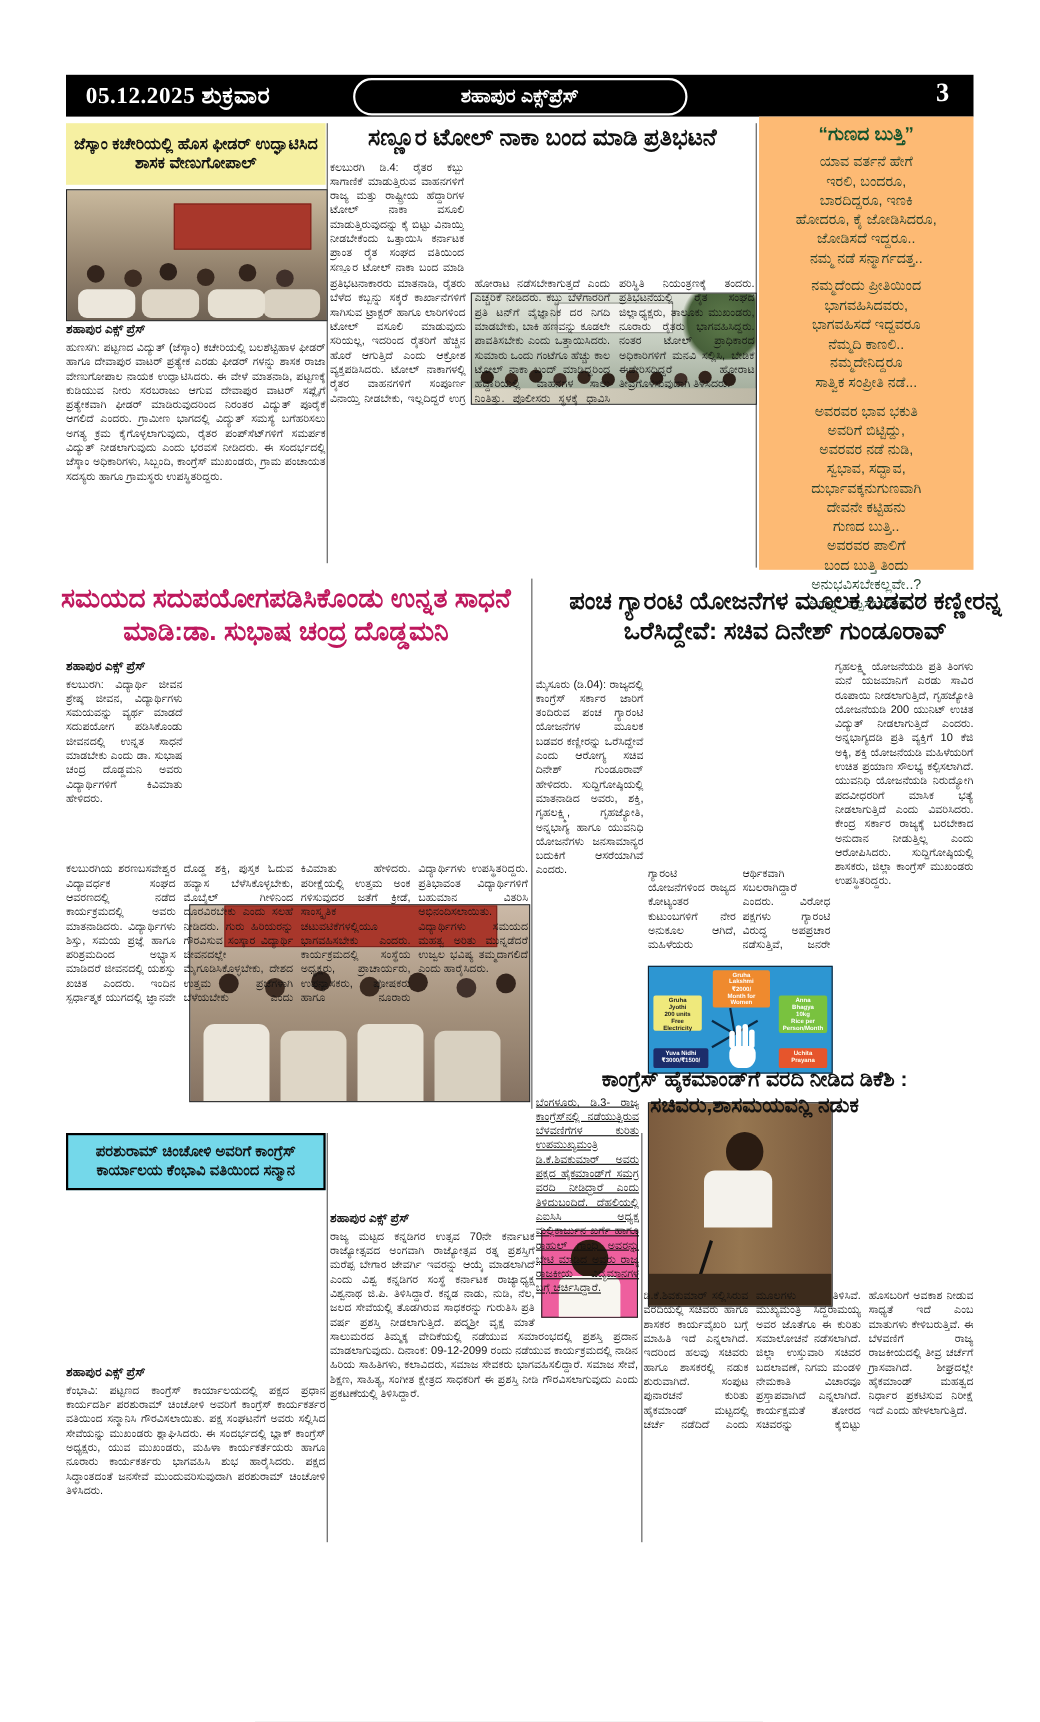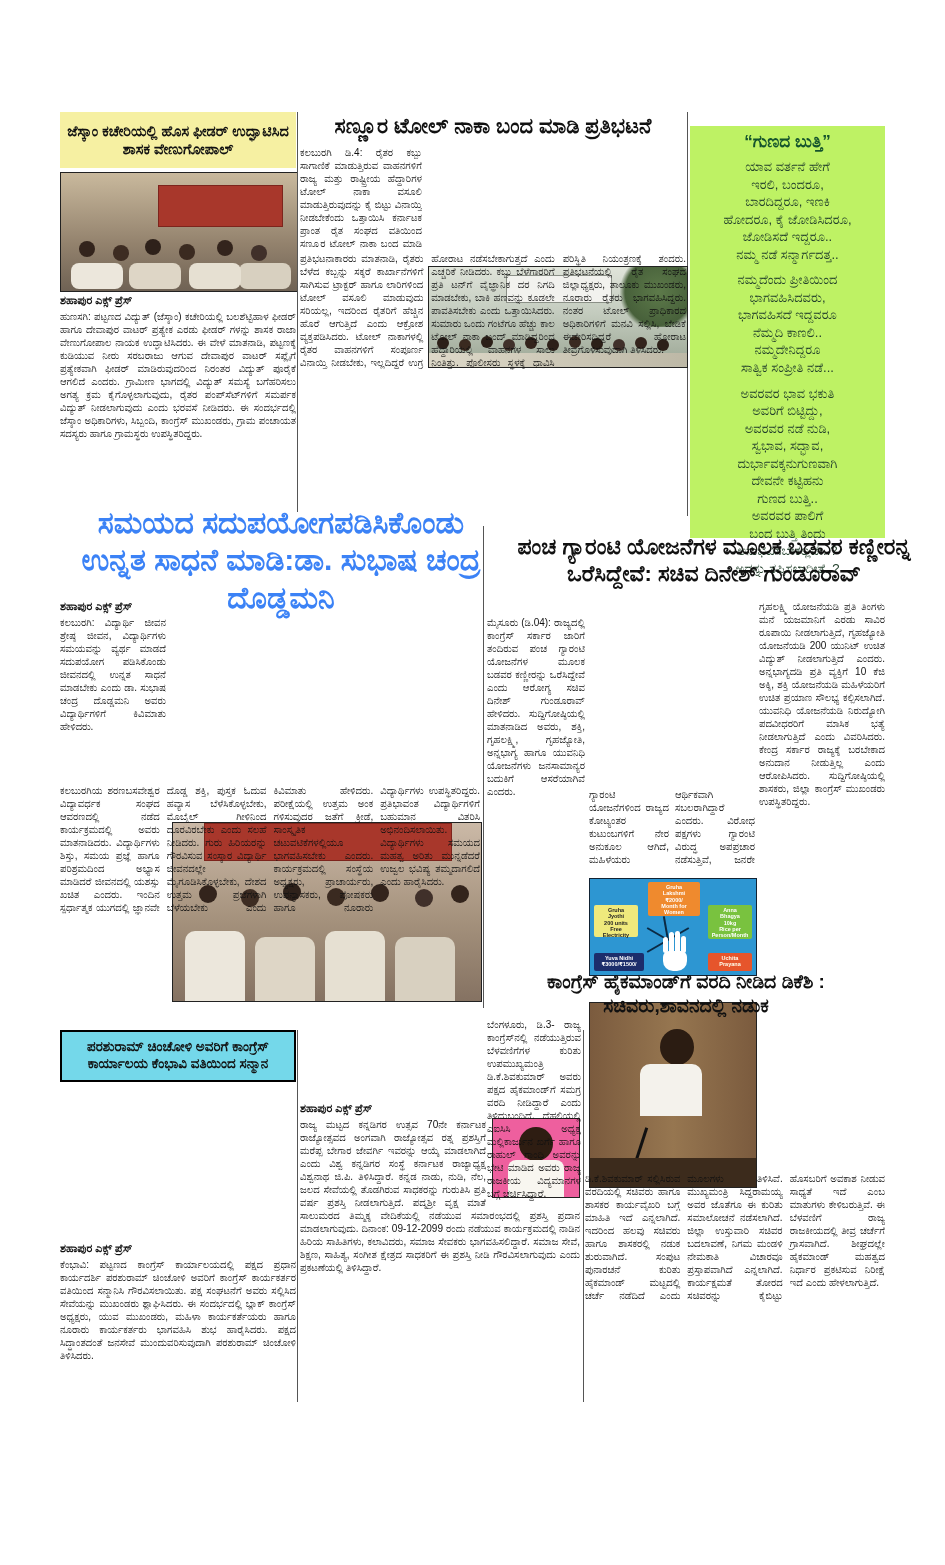--- a/index.html
+++ b/index.html
@@ -26,28 +26,28 @@
   #a-byline{left:60px;top:294px;width:236px;}
   #a-body{left:60px;top:310px;width:236px;height:202px;overflow:hidden;}
   
   #b-hl{left:300px;top:108px;width:386px;height:36px;font-size:21px;display:flex;align-items:center;justify-content:center;}
   #b-intro{left:300px;top:146px;width:122px;height:102px;overflow:hidden;}
   #b-photo{left:428px;top:146px;width:258px;height:100px;background:linear-gradient(180deg,#e0e4da 0%,#c4ccbf 45%,#9ba694 100%);}
   #b-canopy{position:absolute;left:30%;top:8%;width:40%;height:26%;background:#f2f2ee;border:1px solid #8a8f86;}
   #b-tree{position:absolute;right:-6%;top:-10%;width:34%;height:70%;background:radial-gradient(circle,#5d7a4a 0%,#47603a 60%,transparent 70%);}
   #b-body{left:300px;top:252px;width:386px;height:260px;overflow:hidden;column-count:3;column-gap:8px;}
   
-  #c-box{left:690px;top:106px;width:195px;height:412px;background:#bef264;box-sizing:border-box;padding:6px 4px;margin-top:20px;}
+  #c-box{left:690px;top:106px;width:195px;height:412px;background:#fdba74;box-sizing:border-box;padding:6px 4px;}
   #c-title{font-size:17px;font-weight:bold;color:#14532d;text-align:center;margin-bottom:6px;}
   .stanza{font-size:13px;line-height:1.35;color:#23402c;text-align:center;margin-bottom:8px;}
   #c-authrow{display:flex;align-items:flex-end;gap:6px;margin-top:2px;}
   #c-photo{width:62px;height:54px;flex:0 0 auto;background:linear-gradient(180deg,#a6b3a2,#74836c);}
   #c-sign{font-size:9.5px;font-weight:bold;color:#23402c;text-align:center;flex:1;}
   
-  #d-hl{left:71px;top:524px;width:420px;height:72px;color:#3b82f6;font-size:30px;display:flex;align-items:center;justify-content:center;}
+  #d-hl{left:50px;top:524px;width:420px;height:72px;color:#be185d;font-size:24px;display:flex;align-items:center;justify-content:center;}
   #d-intro{left:60px;top:600px;width:106px;height:178px;overflow:hidden;}
   #d-byline{left:60px;top:600px;width:106px;}
   #d-photo{left:172px;top:600px;width:308px;height:178px;background:linear-gradient(180deg,#cbb9a7 0%,#a4917c 55%,#857262 100%);}
   #d-banner{position:absolute;top:0;left:10%;width:80%;height:20%;background:#a8372b;border:1px solid #7d241c;}
   #d-body{left:60px;top:784px;width:420px;height:224px;overflow:hidden;column-count:4;column-gap:7px;}
   
   #e-hl{left:515px;top:524px;width:398px;height:72px;font-size:22px;display:flex;align-items:center;justify-content:center;}
   #e-col1{left:487px;top:616px;width:98px;height:376px;overflow:hidden;}
   #e-photo{left:589px;top:600px;width:166px;height:184px;background:linear-gradient(90deg,#7b5b3e,#967650 50%,#7b5b3e);}
   #e-head{position:absolute;left:42%;top:14%;width:34px;height:36px;border-radius:50%;background:#2b1c12;}
@@ -77,28 +77,33 @@
   #f-body{left:60px;top:1258px;width:236px;height:140px;overflow:hidden;}
   
   #g-hl{left:300px;top:1026px;width:280px;height:70px;background:#fcee2e;font-size:13px;display:flex;align-items:center;justify-content:center;box-sizing:border-box;padding:0 6px;}
   #g-byline{left:300px;top:1102px;width:280px;}
   #g-bodywrap{left:300px;top:1118px;width:280px;height:284px;overflow:hidden;}
   #g-portrait{float:right;width:86px;height:78px;margin:0 0 4px 6px;background:#ee5f9e;}
   #g-phead{position:absolute;left:30%;top:10%;width:34px;height:34px;border-radius:50%;background:#2e1d12;}
   #g-pshirt{position:absolute;left:18%;top:52%;width:56px;height:40px;border-radius:8px 8px 0 0;background:#f8f6f0;}
   
   #h-hl{left:487px;top:978px;width:398px;height:32px;font-size:19px;display:flex;align-items:center;justify-content:center;}
-  #h-col1{left:487px;top:1018px;width:94px;height:388px;overflow:hidden;}
+  #h-col1{left:487px;top:996px;width:94px;height:388px;overflow:hidden;text-decoration:underline;}
   #h-body{left:585px;top:1172px;width:300px;height:230px;overflow:hidden;column-count:3;column-gap:7px;}
 </style>
 </head>
 <body>
 
 <div id="page">
 
+  <div class="abs" id="hdrbar">
+    <span id="hdr-date">05.12.2025 ಶುಕ್ರವಾರ</span>
+    <span id="hdr-center">ಶಹಾಪುರ ಎಕ್ಸ್‌ಪ್ರೆಸ್</span>
+    <span id="hdr-page">3</span>
+  </div>
 
   <div class="abs hl" id="a-hl">ಜೆಸ್ಕಾಂ ಕಚೇರಿಯಲ್ಲಿ ಹೊಸ ಫೀಡರ್ ಉದ್ಘಾಟಿಸಿದ ಶಾಸಕ ವೇಣುಗೋಪಾಲ್</div>
   <div class="abs ph" id="a-photo">
     <div id="a-banner"></div>
     <div class="heads" style="left:18px;bottom:34px;width:16px;height:16px;background:#33241c;box-shadow:34px 4px 0 #3d2c22,66px -2px 0 #2e211a,100px 3px 0 #3a2a20,138px -1px 0 #33241c,172px 4px 0 #40302a;"></div>
     <div class="heads" style="left:10px;bottom:2px;width:52px;height:26px;border-radius:8px;background:#ece7dc;box-shadow:58px 0 0 #ded6c6,118px 0 0 #e6e0d2,168px 0 0 #d8d0c0;"></div>
   </div>
   <div class="abs byline" id="a-byline">ಶಹಾಪುರ ಎಕ್ಸ್ ಪ್ರೆಸ್</div>
   <div class="abs body-txt" id="a-body">ಹುಣಸಗಿ: ಪಟ್ಟಣದ ವಿದ್ಯುತ್ (ಜೆಸ್ಕಾಂ) ಕಚೇರಿಯಲ್ಲಿ ಬಲಶೆಟ್ಟಿಹಾಳ ಫೀಡರ್ ಹಾಗೂ ದೇವಾಪುರ ವಾಟರ್ ಪ್ರತ್ಯೇಕ ಎರಡು ಫೀಡರ್ ಗಳನ್ನು ಶಾಸಕ ರಾಜಾ ವೇಣುಗೋಪಾಲ ನಾಯಕ ಉದ್ಘಾಟಿಸಿದರು. ಈ ವೇಳೆ ಮಾತನಾಡಿ, ಪಟ್ಟಣಕ್ಕೆ ಕುಡಿಯುವ ನೀರು ಸರಬರಾಜು ಆಗುವ ದೇವಾಪುರ ವಾಟರ್ ಸಪ್ಲೈಗೆ ಪ್ರತ್ಯೇಕವಾಗಿ ಫೀಡರ್ ಮಾಡಿರುವುದರಿಂದ ನಿರಂತರ ವಿದ್ಯುತ್ ಪೂರೈಕೆ ಆಗಲಿದೆ ಎಂದರು. ಗ್ರಾಮೀಣ ಭಾಗದಲ್ಲಿ ವಿದ್ಯುತ್ ಸಮಸ್ಯೆ ಬಗೆಹರಿಸಲು ಅಗತ್ಯ ಕ್ರಮ ಕೈಗೊಳ್ಳಲಾಗುವುದು, ರೈತರ ಪಂಪ್‌ಸೆಟ್‌ಗಳಿಗೆ ಸಮರ್ಪಕ ವಿದ್ಯುತ್ ನೀಡಲಾಗುವುದು ಎಂದು ಭರವಸೆ ನೀಡಿದರು. ಈ ಸಂದರ್ಭದಲ್ಲಿ ಜೆಸ್ಕಾಂ ಅಧಿಕಾರಿಗಳು, ಸಿಬ್ಬಂದಿ, ಕಾಂಗ್ರೆಸ್ ಮುಖಂಡರು, ಗ್ರಾಮ ಪಂಚಾಯತ ಸದಸ್ಯರು ಹಾಗೂ ಗ್ರಾಮಸ್ಥರು ಉಪಸ್ಥಿತರಿದ್ದರು.</div>
 
@@ -205,18 +210,18 @@
 
   <div class="abs byline" id="g-byline">ಶಹಾಪುರ ಎಕ್ಸ್ ಪ್ರೆಸ್</div>
   <div class="abs" id="g-bodywrap">
     <div class="ph" id="g-portrait">
       <div id="g-phead"></div>
       <div id="g-pshirt"></div>
     </div>
     <div class="body-txt">ರಾಜ್ಯ ಮಟ್ಟದ ಕನ್ನಡಿಗರ ಉತ್ಸವ 70ನೇ ಕರ್ನಾಟಕ ರಾಜ್ಯೋತ್ಸವದ ಅಂಗವಾಗಿ ರಾಜ್ಯೋತ್ಸವ ರತ್ನ ಪ್ರಶಸ್ತಿಗೆ ಮರೆಪ್ಪ ಬೇಗಾರ ಜೇವರ್ಗಿ ಇವರನ್ನು ಆಯ್ಕೆ ಮಾಡಲಾಗಿದೆ ಎಂದು ವಿಶ್ವ ಕನ್ನಡಿಗರ ಸಂಸ್ಥೆ ಕರ್ನಾಟಕ ರಾಜ್ಯಾಧ್ಯಕ್ಷ ವಿಶ್ವನಾಥ ಜಿ.ಪಿ. ತಿಳಿಸಿದ್ದಾರೆ. ಕನ್ನಡ ನಾಡು, ನುಡಿ, ನೆಲ, ಜಲದ ಸೇವೆಯಲ್ಲಿ ತೊಡಗಿರುವ ಸಾಧಕರನ್ನು ಗುರುತಿಸಿ ಪ್ರತಿ ವರ್ಷ ಪ್ರಶಸ್ತಿ ನೀಡಲಾಗುತ್ತಿದೆ. ಪದ್ಮಶ್ರೀ ವೃಕ್ಷ ಮಾತೆ ಸಾಲುಮರದ ತಿಮ್ಮಕ್ಕ ವೇದಿಕೆಯಲ್ಲಿ ನಡೆಯುವ ಸಮಾರಂಭದಲ್ಲಿ ಪ್ರಶಸ್ತಿ ಪ್ರದಾನ ಮಾಡಲಾಗುವುದು. ದಿನಾಂಕ: 09-12-2099 ರಂದು ನಡೆಯುವ ಕಾರ್ಯಕ್ರಮದಲ್ಲಿ ನಾಡಿನ ಹಿರಿಯ ಸಾಹಿತಿಗಳು, ಕಲಾವಿದರು, ಸಮಾಜ ಸೇವಕರು ಭಾಗವಹಿಸಲಿದ್ದಾರೆ. ಸಮಾಜ ಸೇವೆ, ಶಿಕ್ಷಣ, ಸಾಹಿತ್ಯ, ಸಂಗೀತ ಕ್ಷೇತ್ರದ ಸಾಧಕರಿಗೆ ಈ ಪ್ರಶಸ್ತಿ ನೀಡಿ ಗೌರವಿಸಲಾಗುವುದು ಎಂದು ಪ್ರಕಟಣೆಯಲ್ಲಿ ತಿಳಿಸಿದ್ದಾರೆ.</div>
   </div>
 
-  <div class="abs hl" id="h-hl">ಕಾಂಗ್ರೆಸ್ ಹೈಕಮಾಂಡ್‌ಗೆ ವರದಿ ನೀಡಿದ ಡಿಕೆಶಿ : ಸಚಿವರು,ಶಾವನದಲ್ಲಿ ನಡುಕ</div>
+  <div class="abs hl" id="h-hl">ಕಾಂಗ್ರೆಸ್ ಹೈಕಮಾಂಡ್‌ಗೆ ವರದಿ ನೀಡಿದ ಡಿಕೆಶಿ : ಸಚಿವರು,ಶಾಸಮಯವನ್ಲಿ ನಡುಕ</div>
   <div class="abs body-txt" id="h-col1">ಬೆಂಗಳೂರು, ಡಿ.3- ರಾಜ್ಯ ಕಾಂಗ್ರೆಸ್‌ನಲ್ಲಿ ನಡೆಯುತ್ತಿರುವ ಬೆಳವಣಿಗೆಗಳ ಕುರಿತು ಉಪಮುಖ್ಯಮಂತ್ರಿ ಡಿ.ಕೆ.ಶಿವಕುಮಾರ್ ಅವರು ಪಕ್ಷದ ಹೈಕಮಾಂಡ್‌ಗೆ ಸಮಗ್ರ ವರದಿ ನೀಡಿದ್ದಾರೆ ಎಂದು ತಿಳಿದುಬಂದಿದೆ. ದೆಹಲಿಯಲ್ಲಿ ಎಐಸಿಸಿ ಅಧ್ಯಕ್ಷ ಮಲ್ಲಿಕಾರ್ಜುನ ಖರ್ಗೆ ಹಾಗೂ ರಾಹುಲ್ ಗಾಂಧಿ ಅವರನ್ನು ಭೇಟಿ ಮಾಡಿದ ಅವರು ರಾಜ್ಯ ರಾಜಕೀಯ ವಿದ್ಯಮಾನಗಳ ಬಗ್ಗೆ ಚರ್ಚಿಸಿದ್ದಾರೆ.</div>
 
   <div class="abs body-txt" id="h-body">ಡಿ.ಕೆ.ಶಿವಕುಮಾರ್ ಸಲ್ಲಿಸಿರುವ ವರದಿಯಲ್ಲಿ ಸಚಿವರು ಹಾಗೂ ಶಾಸಕರ ಕಾರ್ಯವೈಖರಿ ಬಗ್ಗೆ ಮಾಹಿತಿ ಇದೆ ಎನ್ನಲಾಗಿದೆ. ಇದರಿಂದ ಹಲವು ಸಚಿವರು ಹಾಗೂ ಶಾಸಕರಲ್ಲಿ ನಡುಕ ಶುರುವಾಗಿದೆ. ಸಂಪುಟ ಪುನಾರಚನೆ ಕುರಿತು ಹೈಕಮಾಂಡ್ ಮಟ್ಟದಲ್ಲಿ ಚರ್ಚೆ ನಡೆದಿದೆ ಎಂದು ಮೂಲಗಳು ತಿಳಿಸಿವೆ. ಮುಖ್ಯಮಂತ್ರಿ ಸಿದ್ದರಾಮಯ್ಯ ಅವರ ಜೊತೆಗೂ ಈ ಕುರಿತು ಸಮಾಲೋಚನೆ ನಡೆಸಲಾಗಿದೆ. ಜಿಲ್ಲಾ ಉಸ್ತುವಾರಿ ಸಚಿವರ ಬದಲಾವಣೆ, ನಿಗಮ ಮಂಡಳಿ ನೇಮಕಾತಿ ವಿಚಾರವೂ ಪ್ರಸ್ತಾಪವಾಗಿದೆ ಎನ್ನಲಾಗಿದೆ. ಕಾರ್ಯಕ್ಷಮತೆ ತೋರದ ಸಚಿವರನ್ನು ಕೈಬಿಟ್ಟು ಹೊಸಬರಿಗೆ ಅವಕಾಶ ನೀಡುವ ಸಾಧ್ಯತೆ ಇದೆ ಎಂಬ ಮಾತುಗಳು ಕೇಳಿಬರುತ್ತಿವೆ. ಈ ಬೆಳವಣಿಗೆ ರಾಜ್ಯ ರಾಜಕೀಯದಲ್ಲಿ ತೀವ್ರ ಚರ್ಚೆಗೆ ಗ್ರಾಸವಾಗಿದೆ. ಶೀಘ್ರದಲ್ಲೇ ಹೈಕಮಾಂಡ್ ಮಹತ್ವದ ನಿರ್ಧಾರ ಪ್ರಕಟಿಸುವ ನಿರೀಕ್ಷೆ ಇದೆ ಎಂದು ಹೇಳಲಾಗುತ್ತಿದೆ.</div>
 
 </div>
 
 </body></html>

